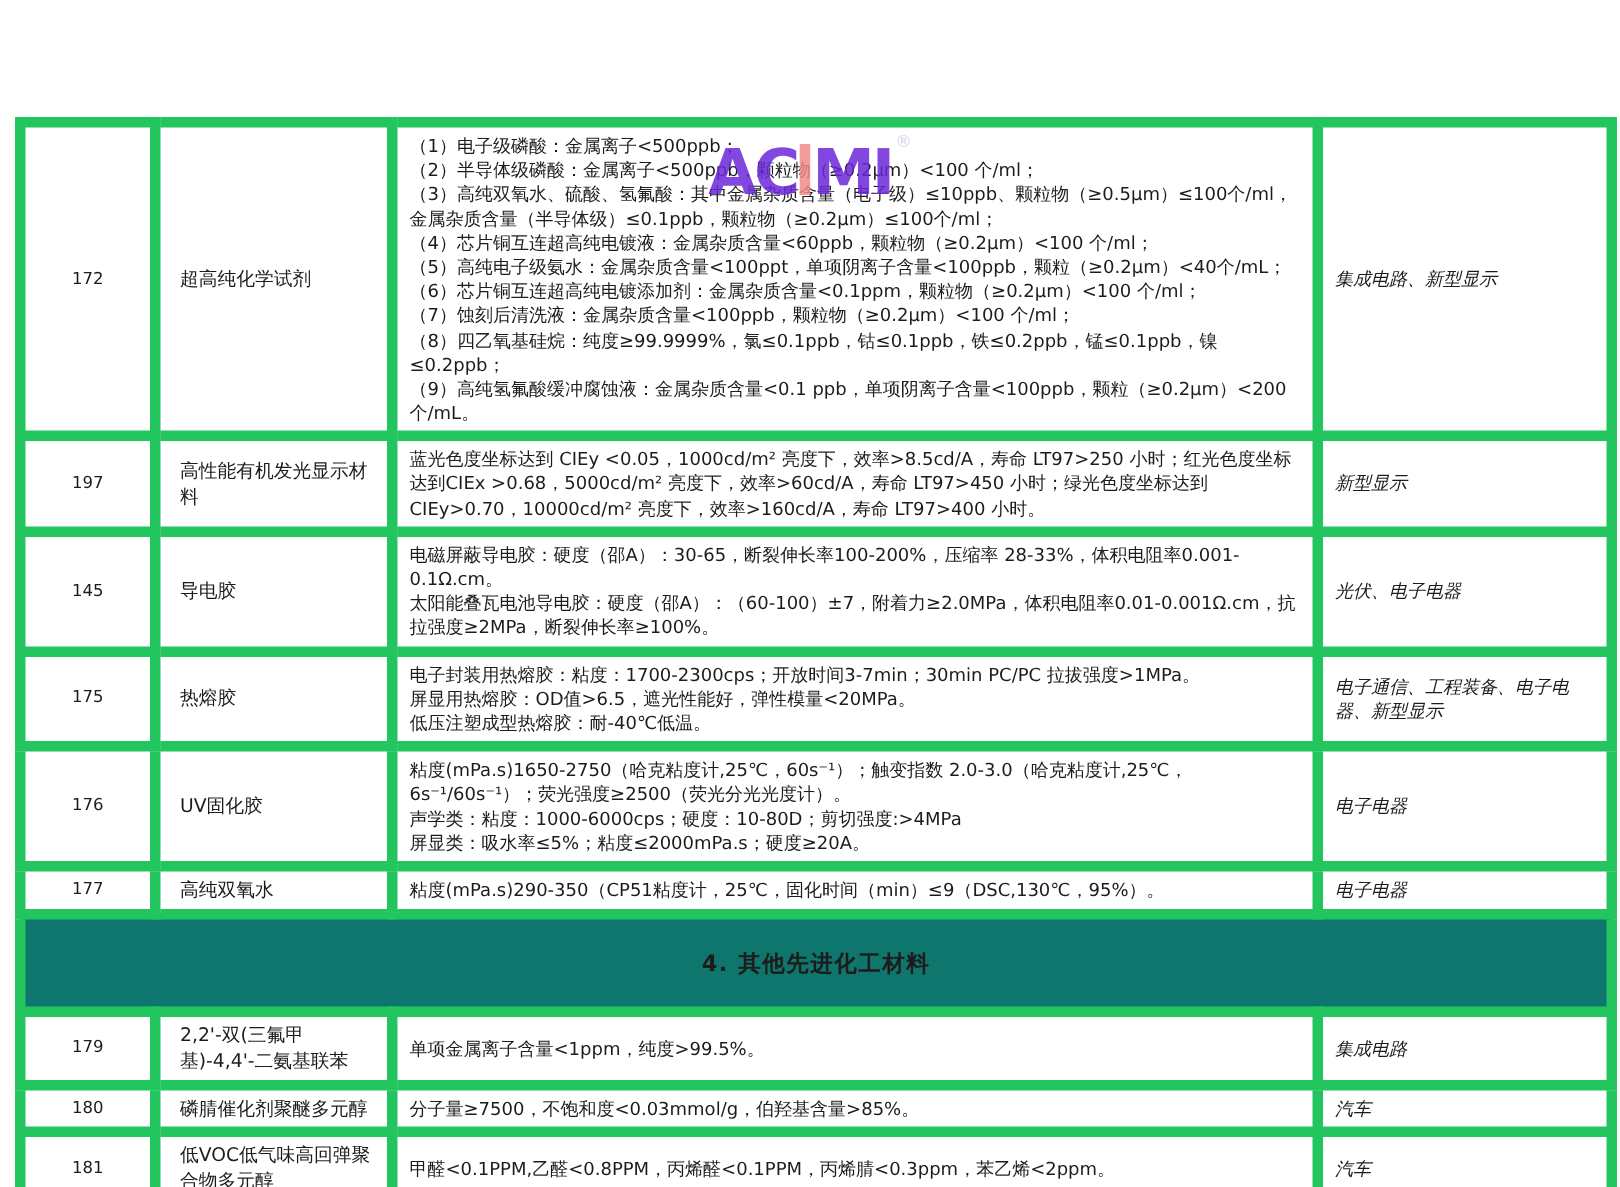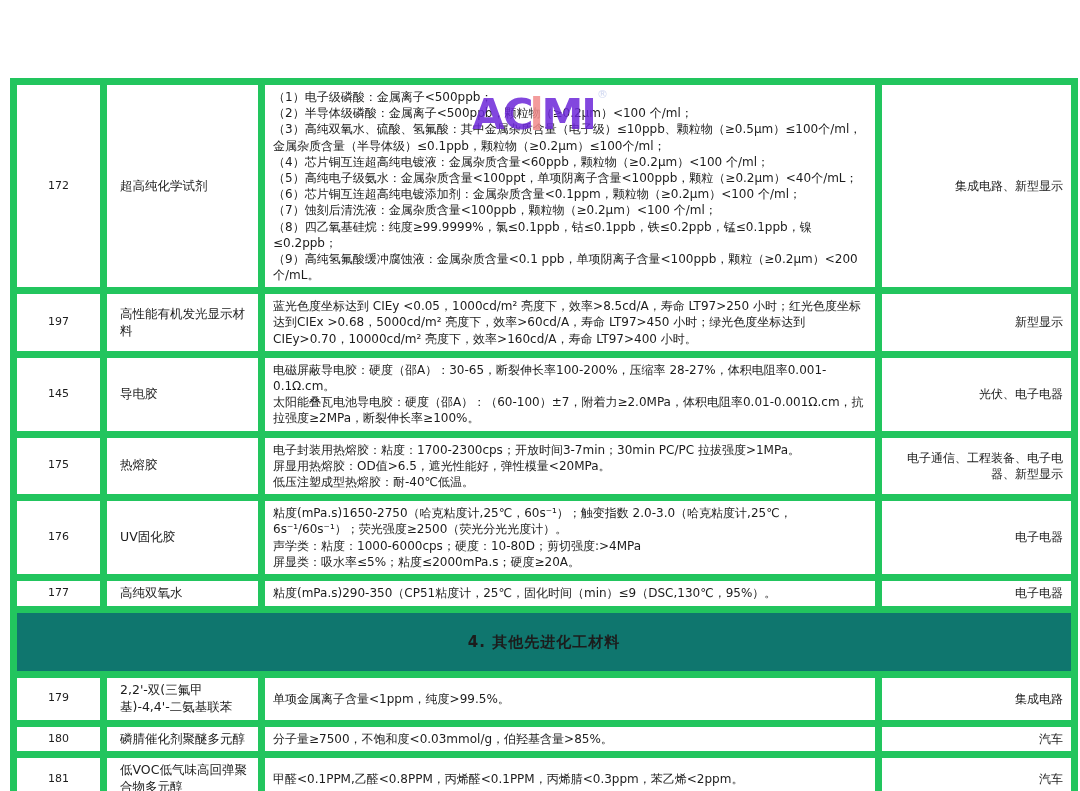--- a/index.html
+++ b/index.html
@@ -72,21 +72,22 @@
   td.c-name {
     text-align: left;
     font-size: 12.5px;
     padding-left: 13px;
   }
   td.c-spec {
     text-align: left;
     white-space: pre-line;
   }
   td.c-app {
-    text-align: right;
+    text-align: left;
+    font-style: italic;
   }
   td.section-header {
     background: #0f766e;
     text-align: center;
     font-weight: bold;
     font-size: 15px;
     height: 50px;
     letter-spacing: 1px;
   }
 </style>
@@ -128,21 +129,21 @@
   </tr>
         <tr>
     <td class="c-id">197</td>
     <td class="c-name">高性能有机发光显示材料</td>
     <td class="c-spec">蓝光色度坐标达到 CIEy &lt;0.05，1000cd/m² 亮度下，效率&gt;8.5cd/A，寿命 LT97&gt;250 小时；红光色度坐标达到CIEx &gt;0.68，5000cd/m² 亮度下，效率&gt;60cd/A，寿命 LT97&gt;450 小时；绿光色度坐标达到 CIEy&gt;0.70，10000cd/m² 亮度下，效率&gt;160cd/A，寿命 LT97&gt;400 小时。</td>
     <td class="c-app">新型显示</td>
   </tr>
         <tr>
     <td class="c-id">145</td>
     <td class="c-name">导电胶</td>
-    <td class="c-spec">电磁屏蔽导电胶：硬度（邵A）：30-65，断裂伸长率100-200%，压缩率 28-27%，体积电阻率0.001-0.1Ω.cm。
+    <td class="c-spec">电磁屏蔽导电胶：硬度（邵A）：30-65，断裂伸长率100-200%，压缩率 28-33%，体积电阻率0.001-0.1Ω.cm。
 太阳能叠瓦电池导电胶：硬度（邵A）：（60-100）±7，附着力≥2.0MPa，体积电阻率0.01-0.001Ω.cm，抗拉强度≥2MPa，断裂伸长率≥100%。</td>
     <td class="c-app">光伏、电子电器</td>
   </tr>
         <tr>
     <td class="c-id">175</td>
     <td class="c-name">热熔胶</td>
     <td class="c-spec">电子封装用热熔胶：粘度：1700-2300cps；开放时间3-7min；30min PC/PC 拉拔强度&gt;1MPa。
 屏显用热熔胶：OD值&gt;6.5，遮光性能好，弹性模量&lt;20MPa。
 低压注塑成型热熔胶：耐-40℃低温。</td>
     <td class="c-app">电子通信、工程装备、电子电器、新型显示</td>

